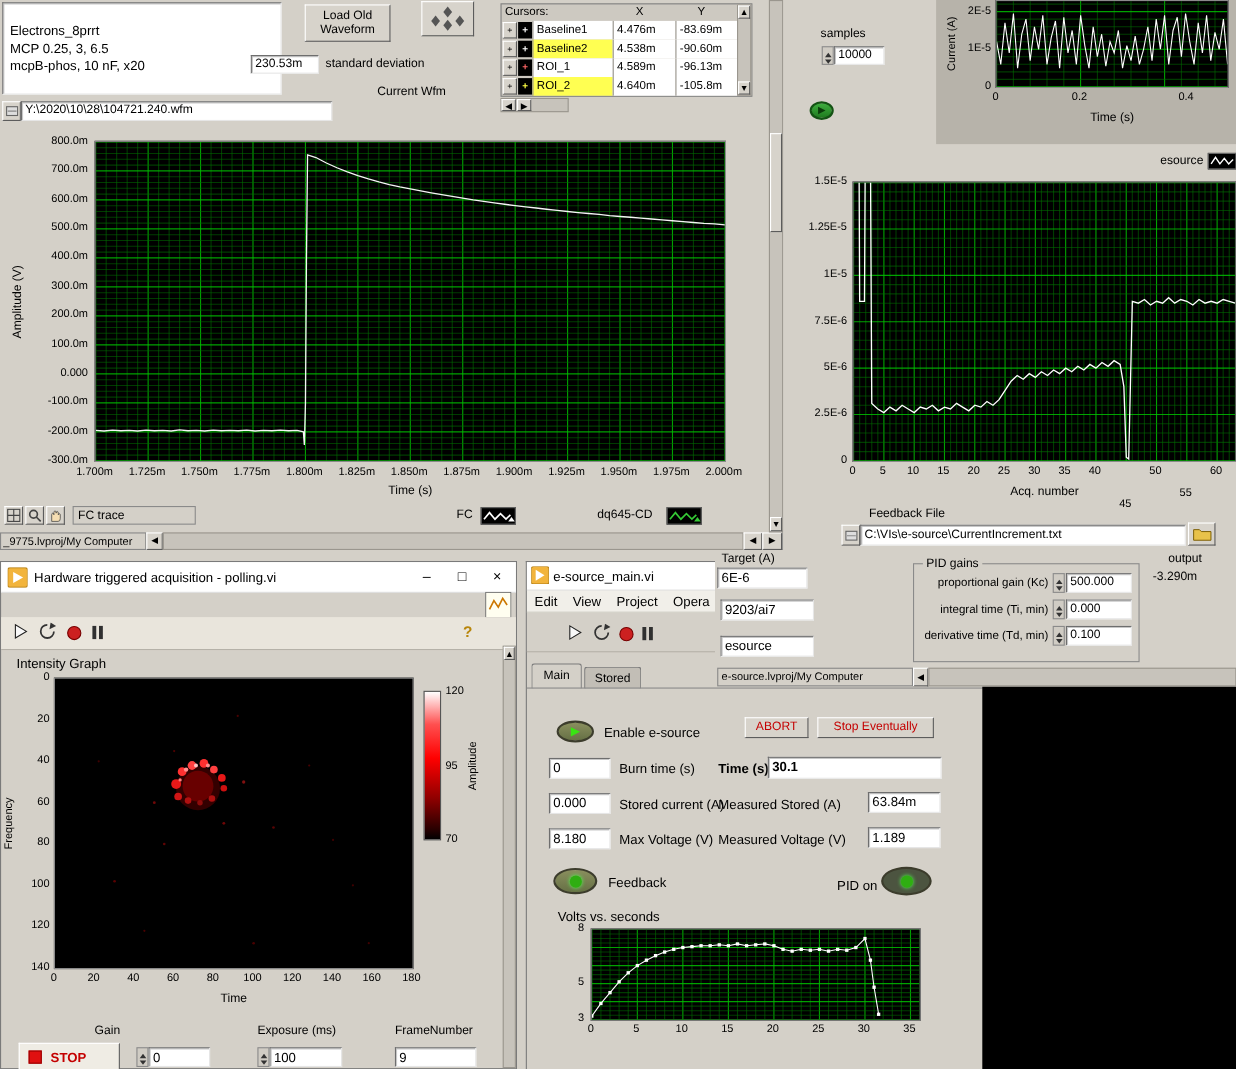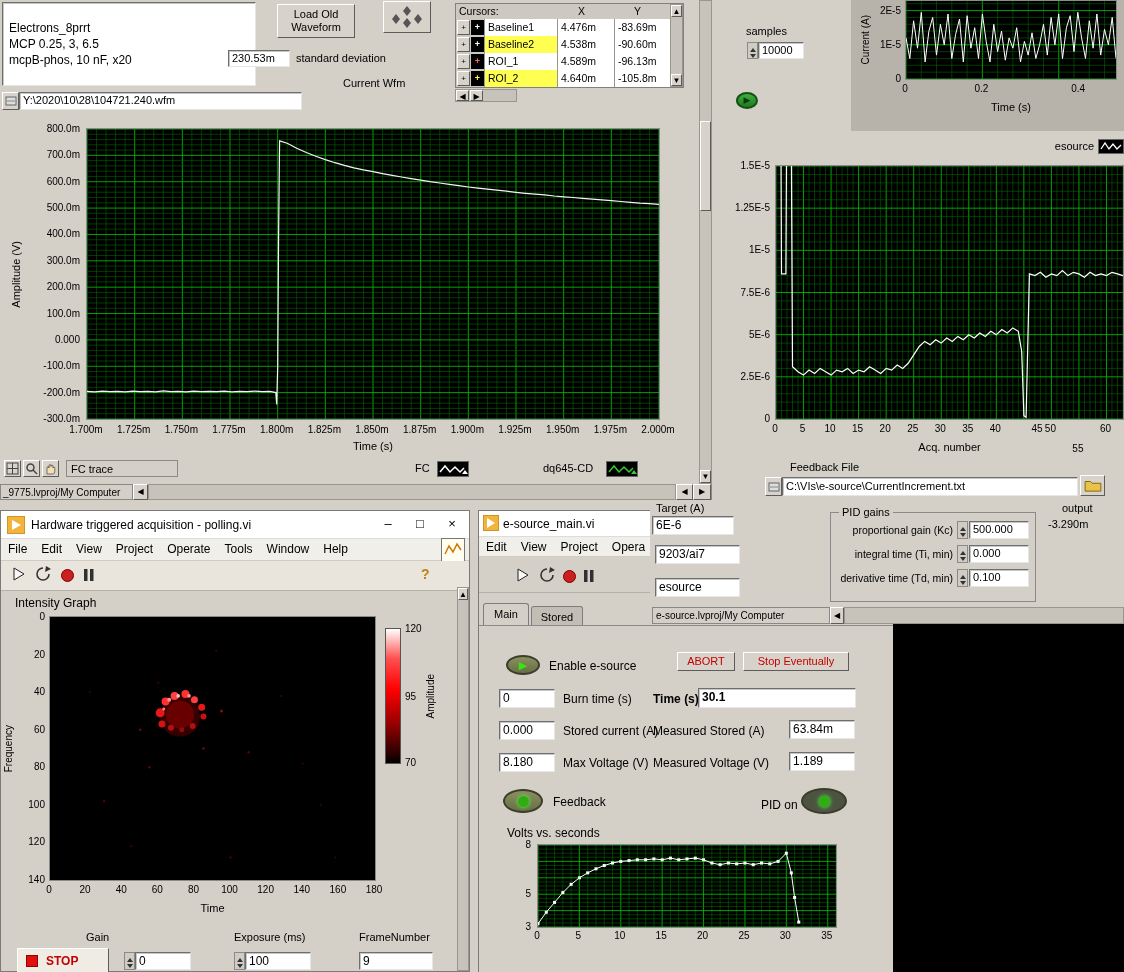--- a/index.html
+++ b/index.html
@@ -487,21 +487,21 @@
     <div class="xticks" style="left:63px;top:423px;width:349px;height:12px">
         <span style="left: 0px;">0</span>
         <span style="left: 27.5397px;">5</span>
         <span style="left: 55.0794px;">10</span>
         <span style="left: 82.619px;">15</span>
         <span style="left: 110.159px;">20</span>
         <span style="left: 137.698px;">25</span>
         <span style="left: 165.238px;">30</span>
         <span style="left: 192.778px;">35</span>
         <span style="left: 220.317px;">40</span>
-        <span style="left: 262px;">45</span>
+        <span style="left: 248px; margin-top: 30px;">45</span>
         <span style="left: 275.397px;">50</span>
         <span style="left: 302.937px; margin-top: 20px;">55</span>
         <span style="left: 330.476px;">60</span>
       </div>
     <div class="abs" style="left:63px;top:441px;width:349px;text-align:center">Acq. number</div>
 
     <div class="label" style="left:78px;top:461px">Feedback File</div>
     <div class="abs btn" style="left:53px;top:477px;width:17px;height:19px;padding-top:3px"><svg width="12" height="12">
           <rect x="1" y="2" width="10" height="8" fill="#ddd" stroke="#666"></rect>
           <line x1="2" y1="6" x2="10" y2="6" stroke="#888"></line>
@@ -515,23 +515,20 @@
   <div class="win" style="left:0;top:510px;width:470px;height:462px;border:1px solid #7a7a7a;z-index:3">
     <div class="titlebar" style="left:0;top:0;width:468px;height:28px">
       <span class="abs" style="left:6px;top:5px"><svg width="18" height="18">
             <rect width="18" height="18" rx="2" fill="#f2b43c" stroke="#b07b10"></rect>
             <polygon points="5,4 14,9 5,14" fill="#fff"></polygon>
           </svg></span>
       <span class="abs" style="left:30px;top:7px">Hardware triggered acquisition - polling.vi</span>
       <span class="wbtn" style="left:372px;top:0">–</span>
       <span class="wbtn" style="left:404px;top:0">□</span>
       <span class="wbtn" style="left:436px;top:0">×</span>
-    </div>
-    <div class="menubar" style="left:0;top:28px;width:468px;height:22px">
-      <span>File</span><span>Edit</span><span>View</span><span>Project</span><span>Operate</span><span>Tools</span><span>Window</span><span>Help</span>
     </div>
     <div class="abs" style="left:440px;top:27px"><svg width="24" height="24">
           <rect x="0.5" y="0.5" width="23" height="23" fill="#fffef0" stroke="#777"></rect>
           <polyline points="4,16 8,8 12,14 16,6 20,12" fill="none" stroke="#cc7700" stroke-width="1.5"></polyline>
         </svg></div>
     <div class="toolbar" style="left:0;top:50px;width:468px;height:30px"></div>
     <span class="abs" style="left:10px;top:55px"><svg width="16" height="16">
           <polygon points="3,2 13,8 3,14" fill="#f8f8f8" stroke="#222"></polygon>
         </svg></span>
     <span class="abs" style="left:34px;top:55px"><svg width="16" height="16">

